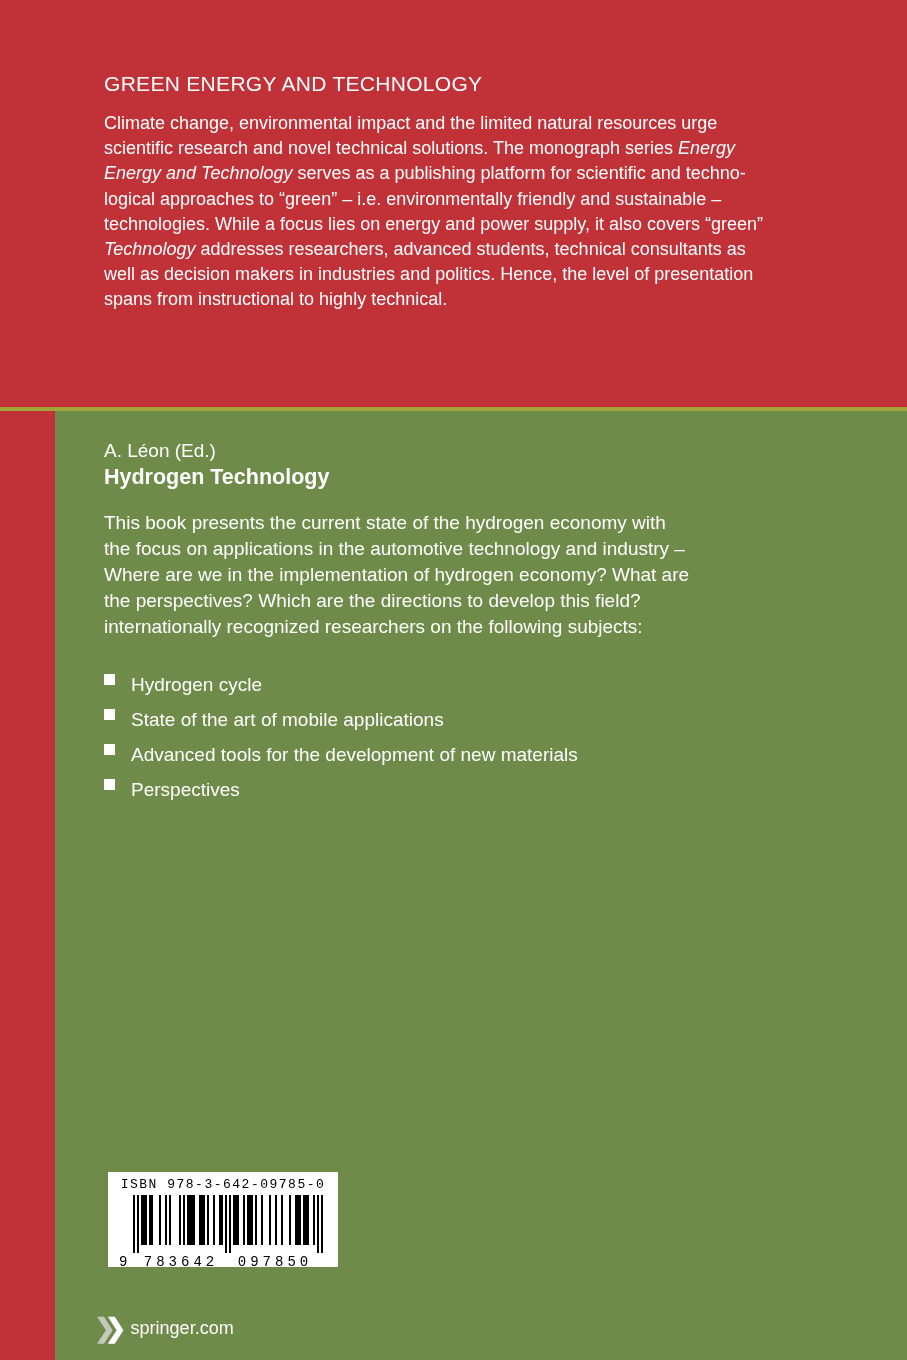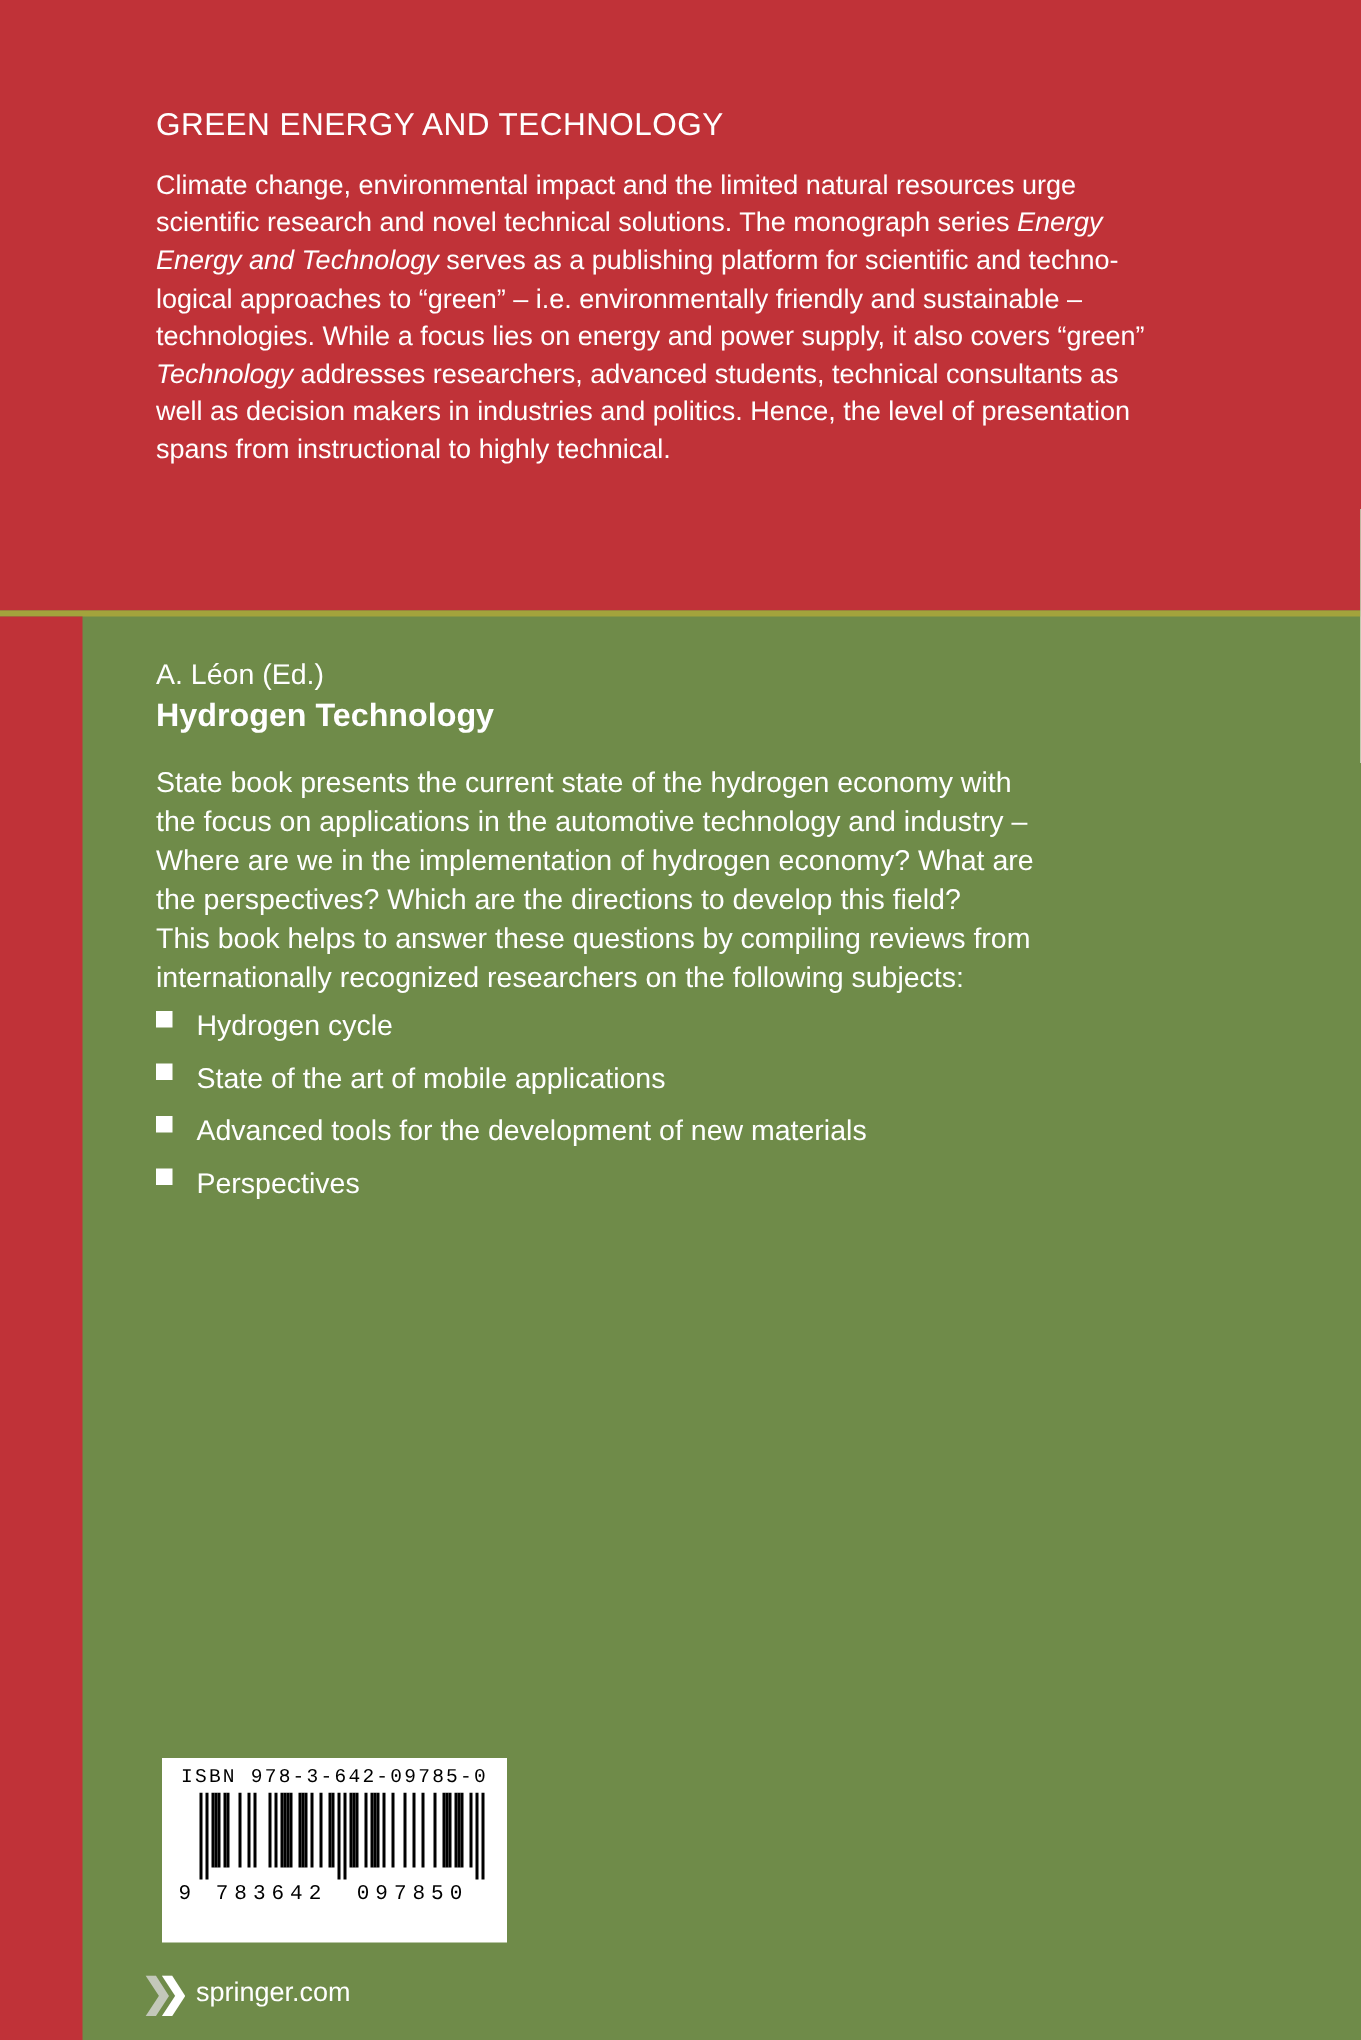--- a/index.html
+++ b/index.html
@@ -35,21 +35,21 @@
   .book-title{position:absolute;left:104px;top:465px;font-size:21.5px;font-weight:700;color:var(--text);}
   .book-desc{position:absolute;left:104px;top:510px;font-size:19px;line-height:26px;color:var(--text);}
   .book-desc .line{white-space:nowrap;}
 
   .subject-list{position:absolute;left:104px;top:674px;}
   .bullet-item{display:flex;height:35px;}
   .bullet-square{width:11px;height:11px;background:var(--text);margin-right:16px;flex:none;}
   .bullet-label{font-size:19px;color:var(--text);white-space:nowrap;}
 
   .barcode-box{
-    position:absolute;left:108px;top:1172px;width:230px;height:123px;
+    position:absolute;left:108px;top:1172px;width:230px;height:95px;
     background:var(--barcode-bg);display:flex;flex-direction:column;align-items:center;
   }
   .isbn-label{
     margin-top:5px;font-family:"Liberation Mono",monospace;font-size:13px;
     letter-spacing:1.5px;color:var(--barcode-ink);white-space:nowrap;
   }
   .barcode-svg-wrap{margin-top:3px;line-height:0;}
 
   .footer{position:absolute;left:94px;top:1312px;display:flex;align-items:center;height:32px;}
   .chevron-wrap{display:inline-flex;margin-right:9px;}
@@ -75,25 +75,24 @@
       <div class="line"><span>logical approaches to “green” – i.e. environmentally friendly and sustainable –</span></div>
       <div class="line"><span>technologies. While a focus lies on energy and power supply, it also covers “green”</span></div>
       <div class="line"><span class="italic">Technology</span><span> addresses researchers, advanced students, technical consultants as</span></div>
       <div class="line"><span>well as decision makers in industries and politics. Hence, the level of presentation</span></div>
       <div class="line"><span>spans from instructional to highly technical.</span></div>
     </div>
 
   <div class="editor">A. Léon (Ed.)</div>
   <div class="book-title">Hydrogen Technology</div>
   <div class="book-desc">
-      <div class="line">State book presents the current state of the hydrogen economy with</div>
+      <div class="line">This book presents the current state of the hydrogen economy with</div>
       <div class="line">the focus on applications in the automotive technology and industry –</div>
       <div class="line">Where are we in the implementation of hydrogen economy? What are</div>
       <div class="line">the perspectives? Which are the directions to develop this field?</div>
-      <div class="line">This book helps to answer these questions by compiling reviews from</div>
       <div class="line">internationally recognized researchers on the following subjects:</div>
     </div>
 
   <div class="subject-list">
       <div class="bullet-item">
         <span class="bullet-square"></span>
         <span class="bullet-label">Hydrogen cycle</span>
       </div>
       <div class="bullet-item">
         <span class="bullet-square"></span>

